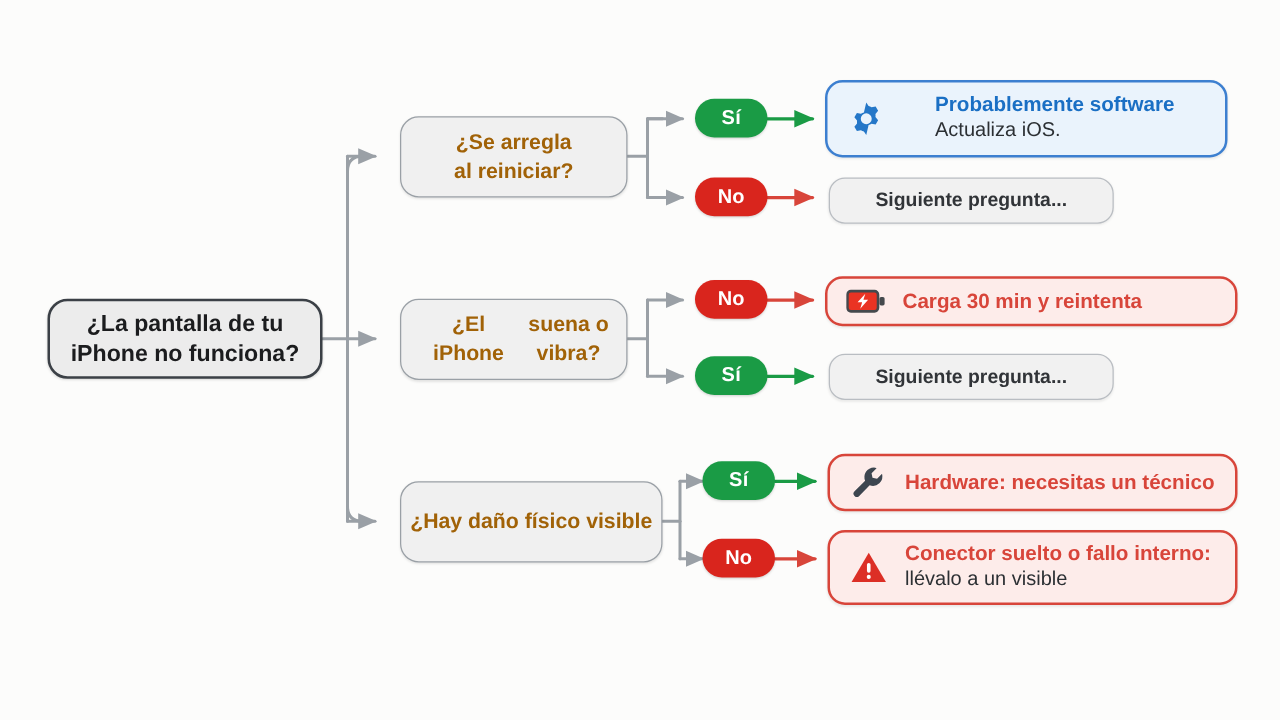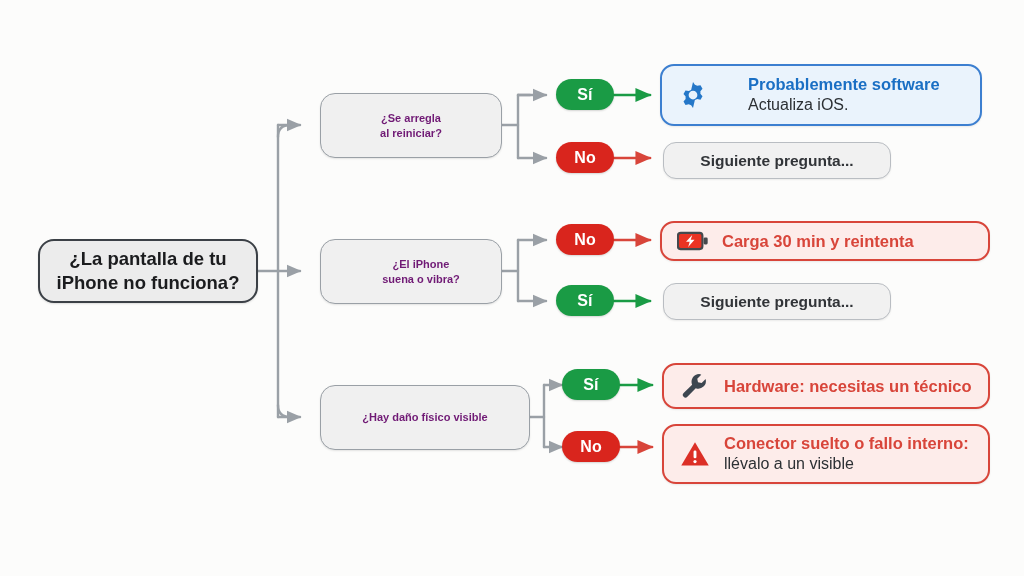--- a/index.html
+++ b/index.html
@@ -49,22 +49,22 @@
     font-weight: bold;
     line-height: 1.28;
     box-shadow: 0 1px 2px rgba(0,0,0,0.13);
   }
 
   
   .question {
     background: #f0f0f0;
     border: 1.6px solid #9aa0a6;
     border-radius: 15px;
-    color: #701a75;
-    font-size: 11px;
+    color: #a16207;
+    font-size: 17px;
     font-weight: bold;
     line-height: 1.3;
     box-shadow: 0 1px 2px rgba(0,0,0,0.10);
   }
 
   
   .neutral {
     background: #f1f1f1;
     border: 1.5px solid #b9bdc2;
     border-radius: 13px;
@@ -196,21 +196,21 @@
   </div>
 
   <div class="node question" style="left:320px; top:93px; width:182px; height:65px;">
     <div style="display:flex;flex-direction:column;">
       <span>¿Se arregla</span>
       <span>al reiniciar?</span>
     </div>
   </div>
 
   <div class="node question" style="left:320px; top:239px; width:182px; height:65px;">
-    <div style="display:flex;flex-direction:column;margin-left:20px;">
+    <div style="display:flex;margin-left:20px;">
       <span>¿El iPhone</span>
       <span>suena o vibra?</span>
     </div>
   </div>
 
   <div class="node question" style="left:320px; top:385px; width:210px; height:65px;">
     <div style="display:flex;flex-direction:column;gap:34px;">
       <span>¿Hay daño físico visible</span>
     </div>
   </div>

